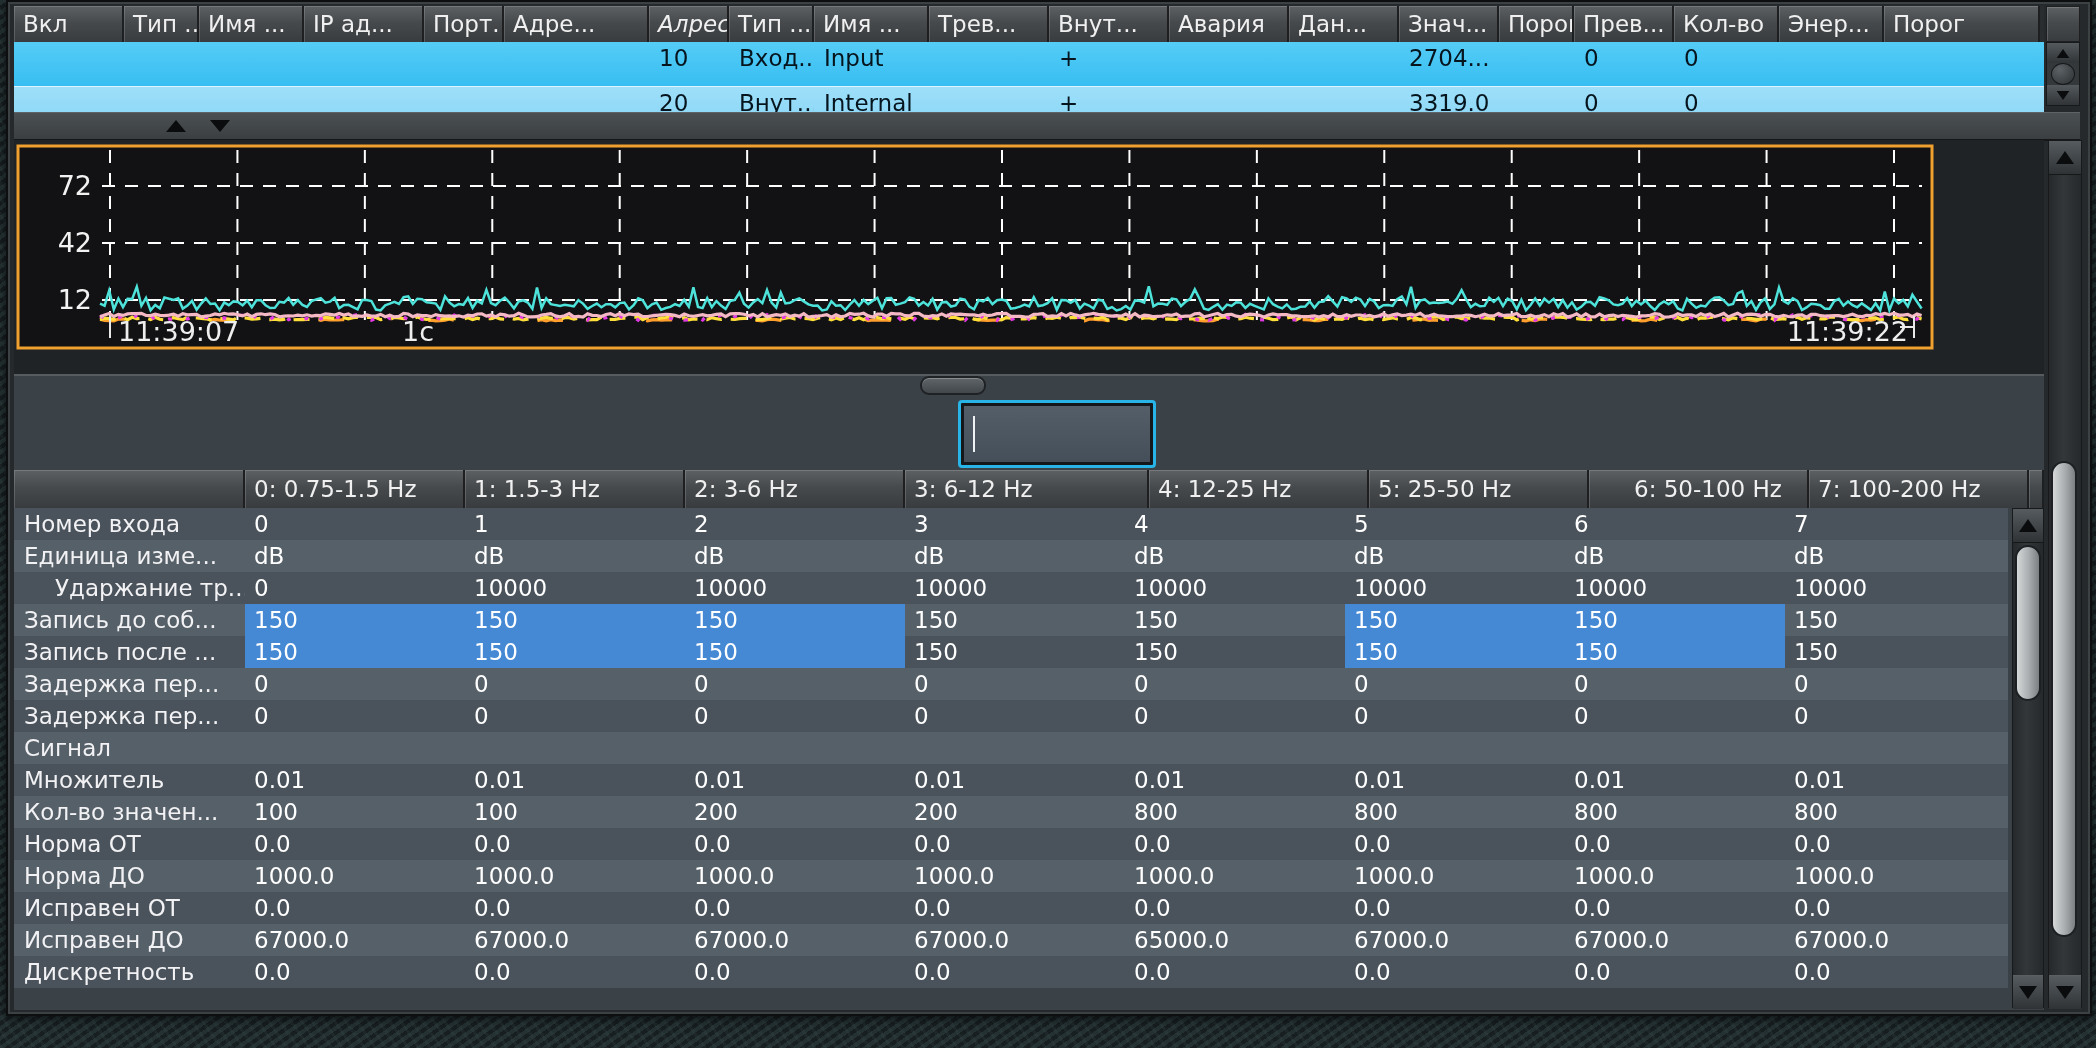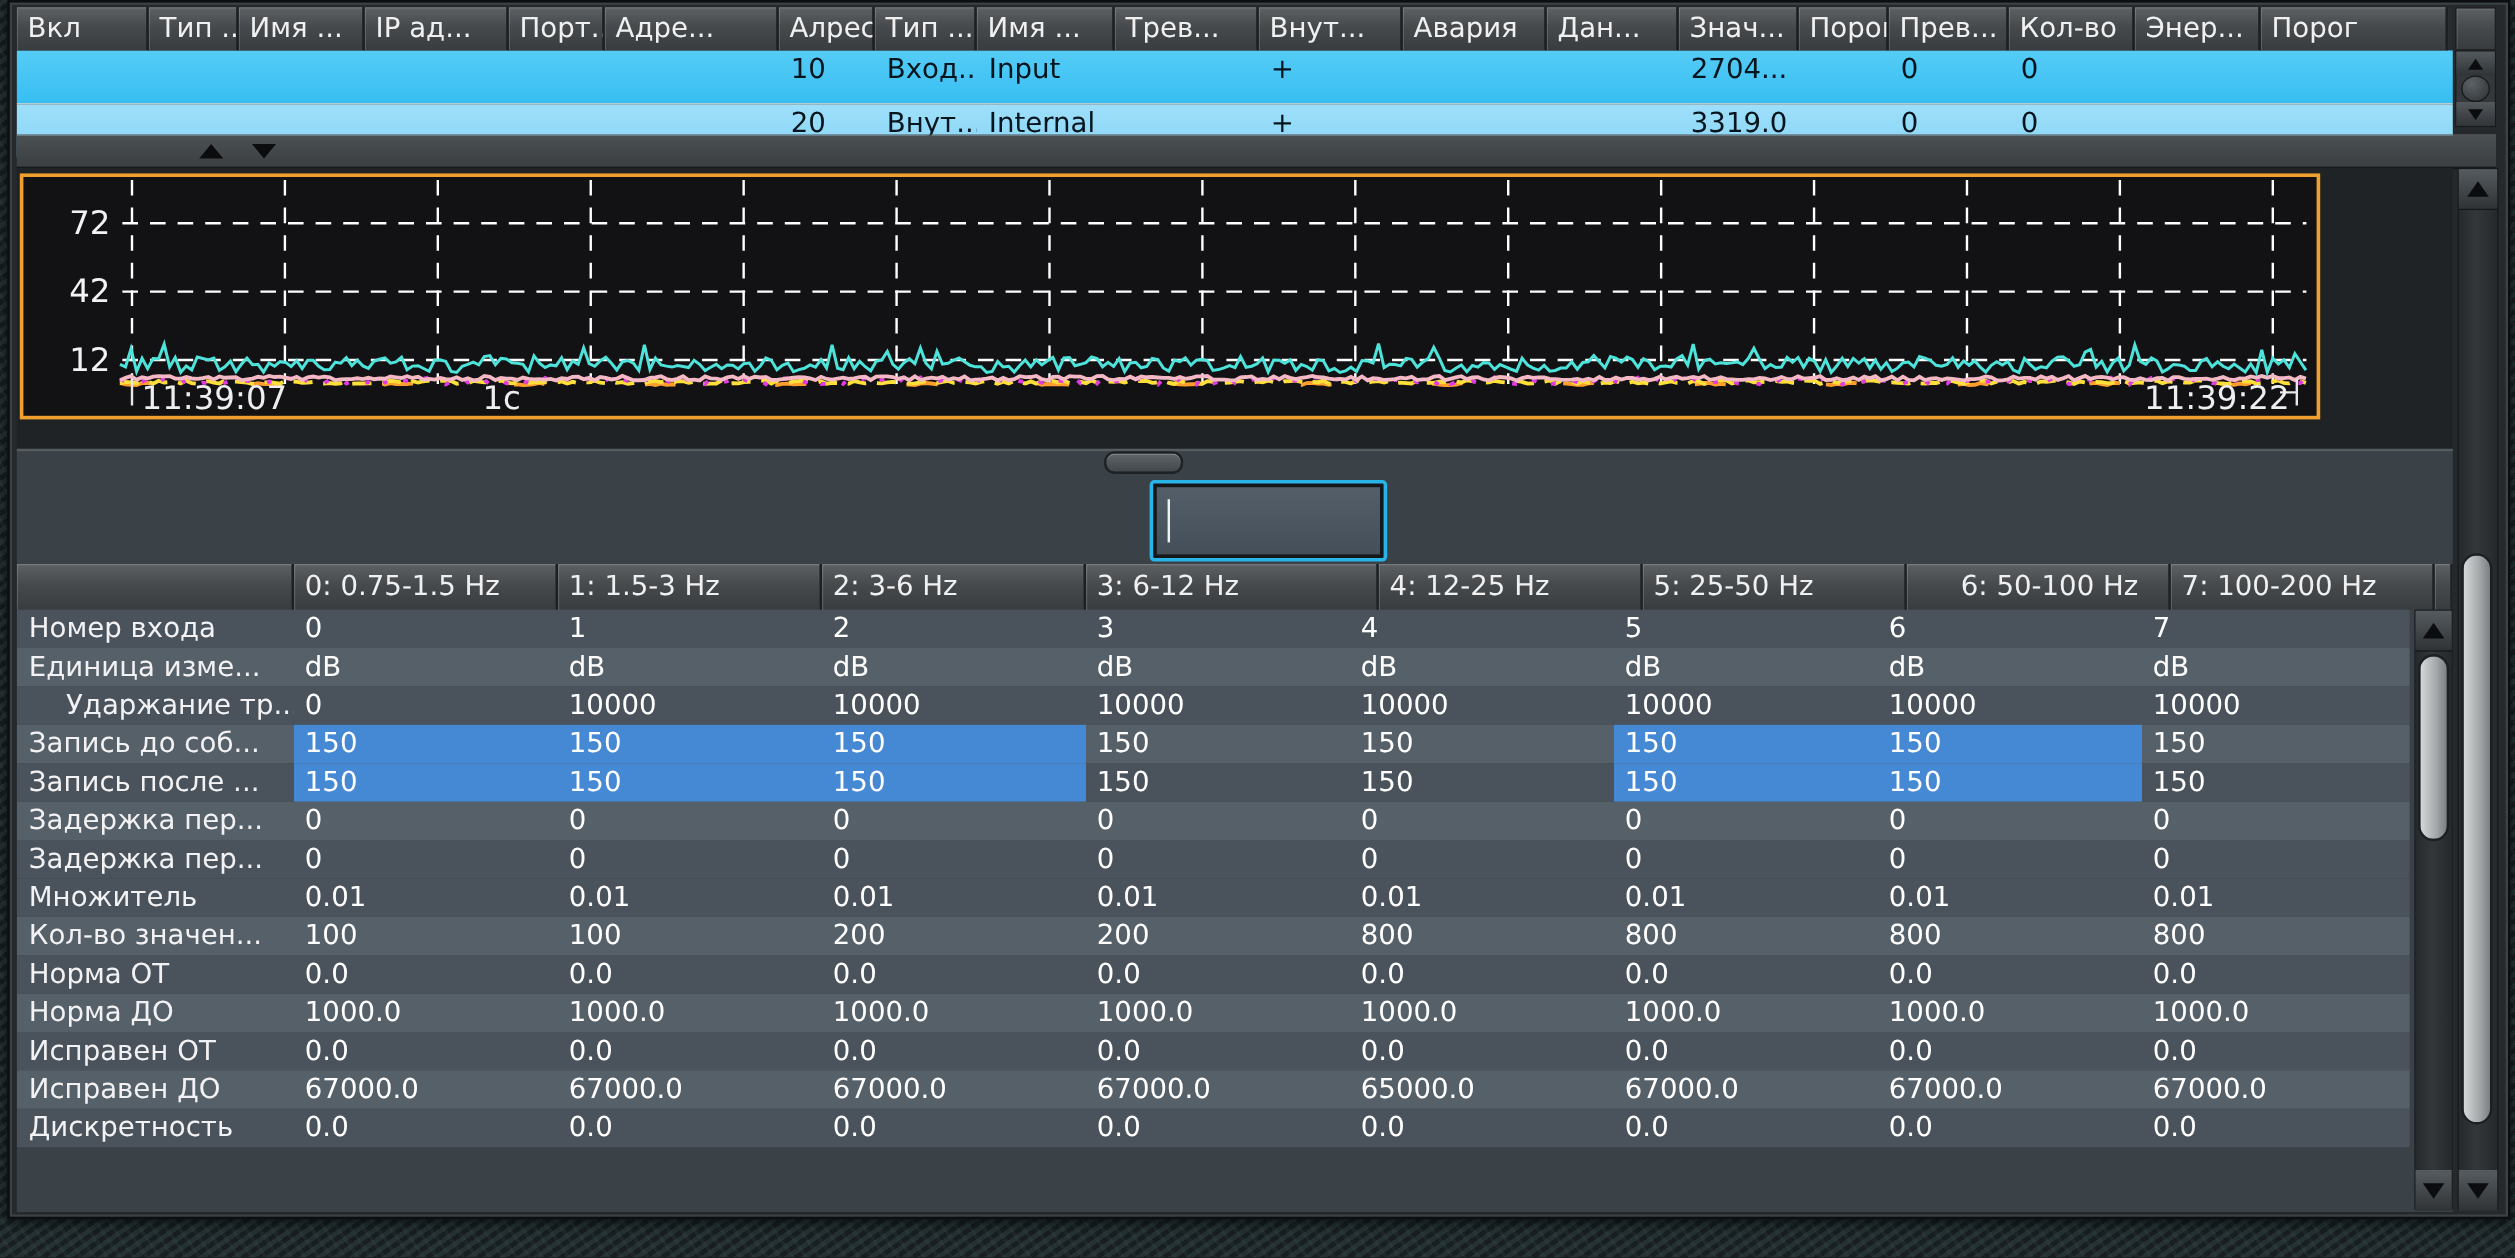--- a/index.html
+++ b/index.html
@@ -80,21 +80,21 @@
   <div class="window-bg"></div>
 
   <div class="top-table">
     <div class="tt-header" id="tt-header">
         <div class="tt-hcell" style="width: 110px;">Вкл</div>
         <div class="tt-hcell" style="width: 75px;">Тип ...</div>
         <div class="tt-hcell" style="width: 105px;">Имя ...</div>
         <div class="tt-hcell" style="width: 120px;">IP ад...</div>
         <div class="tt-hcell" style="width: 80px;">Порт...</div>
         <div class="tt-hcell" style="width: 145px;">Адре...</div>
-        <div class="tt-hcell" style="width: 80px;">Алрес</div>
+        <div class="tt-hcell" style="width: 80px; font-style: italic;">Алрес</div>
         <div class="tt-hcell" style="width: 85px;">Тип ...</div>
         <div class="tt-hcell" style="width: 115px;">Имя ...</div>
         <div class="tt-hcell" style="width: 120px;">Трев...</div>
         <div class="tt-hcell" style="width: 120px;">Внут...</div>
         <div class="tt-hcell" style="width: 120px;">Авария</div>
         <div class="tt-hcell" style="width: 110px;">Дан...</div>
         <div class="tt-hcell" style="width: 100px;">Знач...</div>
         <div class="tt-hcell" style="width: 75px;">Порог</div>
         <div class="tt-hcell" style="width: 100px;">Прев...</div>
         <div class="tt-hcell" style="width: 105px;">Кол-во</div>
@@ -293,20 +293,31 @@
           <div class="pt-label" style="width: 231px;">Задержка пер...</div>
           <div class="pt-cell" style="width: 220px;">0</div>
           <div class="pt-cell" style="width: 220px;">0</div>
           <div class="pt-cell" style="width: 220px;">0</div>
           <div class="pt-cell" style="width: 220px;">0</div>
           <div class="pt-cell" style="width: 220px;">0</div>
           <div class="pt-cell" style="width: 220px;">0</div>
           <div class="pt-cell" style="width: 220px;">0</div>
           <div class="pt-cell" style="width: 220px;">0</div>
         </div>
+        <div class="pt-row light">
+          <div class="pt-label" style="width: 231px;">Сигнал</div>
+          <div class="pt-cell" style="width: 220px;"></div>
+          <div class="pt-cell" style="width: 220px;"></div>
+          <div class="pt-cell" style="width: 220px;"></div>
+          <div class="pt-cell" style="width: 220px;"></div>
+          <div class="pt-cell" style="width: 220px;"></div>
+          <div class="pt-cell" style="width: 220px;"></div>
+          <div class="pt-cell" style="width: 220px;"></div>
+          <div class="pt-cell" style="width: 220px;"></div>
+        </div>
         <div class="pt-row dark">
           <div class="pt-label" style="width: 231px;">Множитель</div>
           <div class="pt-cell" style="width: 220px;">0.01</div>
           <div class="pt-cell" style="width: 220px;">0.01</div>
           <div class="pt-cell" style="width: 220px;">0.01</div>
           <div class="pt-cell" style="width: 220px;">0.01</div>
           <div class="pt-cell" style="width: 220px;">0.01</div>
           <div class="pt-cell" style="width: 220px;">0.01</div>
           <div class="pt-cell" style="width: 220px;">0.01</div>
           <div class="pt-cell" style="width: 220px;">0.01</div>

